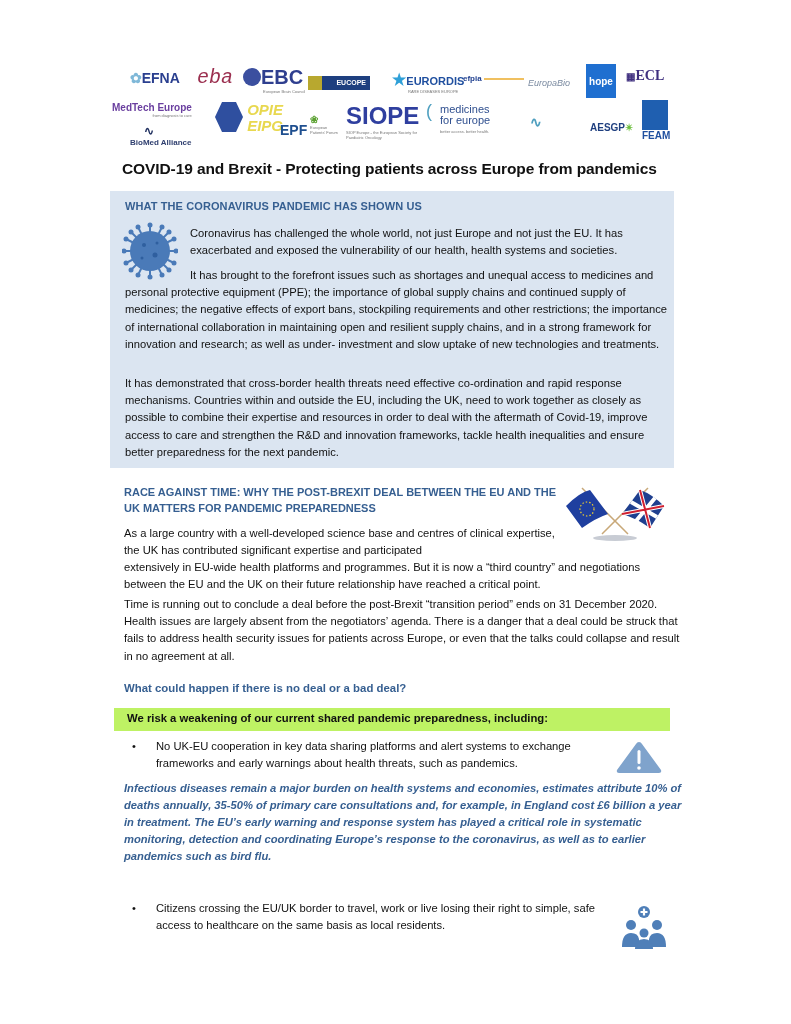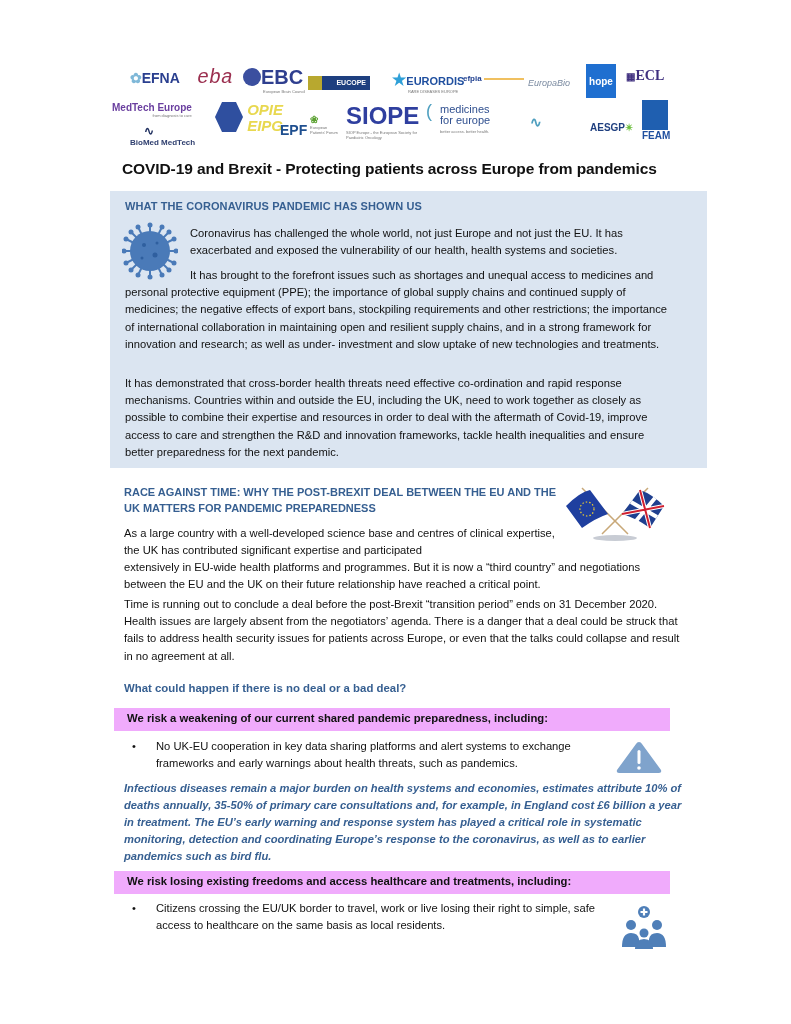--- a/index.html
+++ b/index.html
@@ -7,37 +7,37 @@
          font-family: "Liberation Sans", sans-serif; color: #111; }
   .page { position: absolute; left: 0; top: 0; width: 791px; height: 1024px; }
 
   
   .logos { position: absolute; left: 110px; top: 64px; width: 570px; height: 86px; }
   .logo { position: absolute; font-family: "Liberation Sans", sans-serif; font-weight: bold; white-space: nowrap; }
   .logo .sub { display:block; font-size: 4px; font-weight: normal; color:#777; }
 
   .title { position: absolute; left: 122px; top: 160px; font-size: 15.5px; font-weight: bold; color: #111; letter-spacing: -0.1px; }
 
-  .box { position: absolute; left: 110px; top: 191px; width: 564px; height: 277px; background: #dbe5f1; padding-left: 33px; }
+  .box { position: absolute; left: 110px; top: 191px; width: 564px; height: 277px; background: #dbe5f1; }
   .box-heading { position: absolute; left: 15px; top: 9px; font-size: 11px; font-weight: bold; color: #365f91; letter-spacing: 0.1px; }
   .para { font-size: 11.2px; line-height: 17.2px; color: #111; margin: 0; }
   .virus { position: absolute; left: 12px; top: 30px; width: 56px; height: 60px; }
   .p1 { position: absolute; left: 80px; top: 34px; width: 480px; }
   .p2 { position: absolute; left: 15px; top: 76px; width: 545px; text-indent: 65px; }
   .p3 { position: absolute; left: 15px; top: 184px; width: 545px; }
 
   .h2 { position: absolute; left: 124px; top: 484px; width: 440px; font-size: 11px; line-height: 16px; font-weight: bold; color: #365f91; }
   .flags { position: absolute; left: 560px; top: 484px; width: 110px; height: 60px; }
   .p4 { position: absolute; left: 124px; top: 525px; width: 440px; }
   .p4b { position: absolute; left: 124px; top: 559px; width: 560px; }
   .p5 { position: absolute; left: 124px; top: 596px; width: 560px; }
 
   .h3 { position: absolute; left: 124px; top: 682px; font-size: 11.4px; font-weight: bold; color: #365f91; }
 
-  .band { position: absolute; left: 114px; top: 708px; width: 556px; height: 23px; background: #f0abfc; }
+  .band { position: absolute; left: 114px; top: 708px; width: 556px; height: 23px; background: #bef264; }
   .band span { position: absolute; left: 13px; top: 4px; font-size: 11.3px; font-weight: bold; color: #111; }
   .band2 { top: 871px; }
 
   .bullet { position: absolute; left: 132px; font-size: 11.2px; line-height: 17px; }
   .bullet .dot { position: absolute; left: 0; top: 0; }
   .bullet .txt { position: absolute; left: 24px; top: 0; width: 450px; }
   .b1 { top: 738px; }
   .b2 { top: 900px; }
 
   .warn { position: absolute; left: 614px; top: 740px; width: 50px; height: 34px; }
@@ -81,21 +81,21 @@
     <div class="logo" style="left:516px;top:4px;font-size:14px;color:#3f2f7f;font-family:'Liberation Serif',serif;">
       <span style="font-size:10px;">▦</span><span>ECL</span>
     </div>
 
     <div class="logo" style="left:2px;top:38px;font-size:10px;color:#6a3f9f;">
       <span>MedTech Europe</span>
       <span class="sub" style="text-align:right;">from diagnosis to cure</span>
     </div>
     <div class="logo" style="left:20px;top:60px;font-size:8px;color:#2f3f6f;">
       <div style="font-size:12px;color:#1f2f5f;margin-left:14px;">∿</div>
-      <span>BioMed MedTech</span>
+      <span>BioMed Alliance</span>
     </div>
     <div class="logo" style="left:105px;top:38px;font-size:15px;color:#e8d84f;font-style:italic;line-height:16px;">
       <span style="display:inline-block;width:28px;height:30px;background:#2f4f9f;clip-path:polygon(25% 0,75% 0,100% 50%,75% 100%,25% 100%,0 50%);vertical-align:top;"></span>
       <span style="display:inline-block;vertical-align:top;">
         <span>OPIE</span><br>
         <span>EIPG</span>
       </span>
     </div>
     <div class="logo" style="left:170px;top:58px;font-size:14px;color:#1f4f8f;">
       <span>EPF</span>
@@ -196,23 +196,20 @@
     <span class="txt">No UK-EU cooperation in key data sharing platforms and alert systems to exchange frameworks and early warnings about health threats, such as pandemics.</span>
   </div>
   <svg class="warn" viewBox="0 0 50 34">
     <path d="M25 2 Q27 2 28 4 L47 30 Q48 33 45 33 L5 33 Q2 33 3 30 L22 4 Q23 2 25 2 Z" fill="#7fa3cc"></path>
     <rect x="23.5" y="10" width="3" height="14" rx="1.5" fill="#ffffff"></rect>
     <circle cx="25" cy="28" r="1.8" fill="#ffffff"></circle>
   </svg>
 
   <div class="italic">Infectious diseases remain a major burden on health systems and economies, estimates attribute 10% of deaths annually, 35-50% of primary care consultations and, for example, in England cost £6 billion a year in treatment. The EU’s early warning and response system has played a critical role in systematic monitoring, detection and coordinating Europe’s response to the coronavirus, as well as to earlier pandemics such as bird flu.</div>
 
-  <div class="band band2">
-    <span>We risk losing existing freedoms and access healthcare and treatments, including:</span>
-  </div>
   <div class="bullet b2">
     <span class="dot">•</span>
     <span class="txt">Citizens crossing the EU/UK border to travel, work or live losing their right to simple, safe access to healthcare on the same basis as local residents.</span>
   </div>
   <svg class="people" viewBox="0 0 48 44">
     <g fill="#4f7fb8">
       <circle cx="24" cy="7" r="6"></circle>
       <circle cx="11" cy="20" r="5"></circle>
       <circle cx="37" cy="20" r="5"></circle>
       <circle cx="24" cy="28" r="4.5"></circle>

